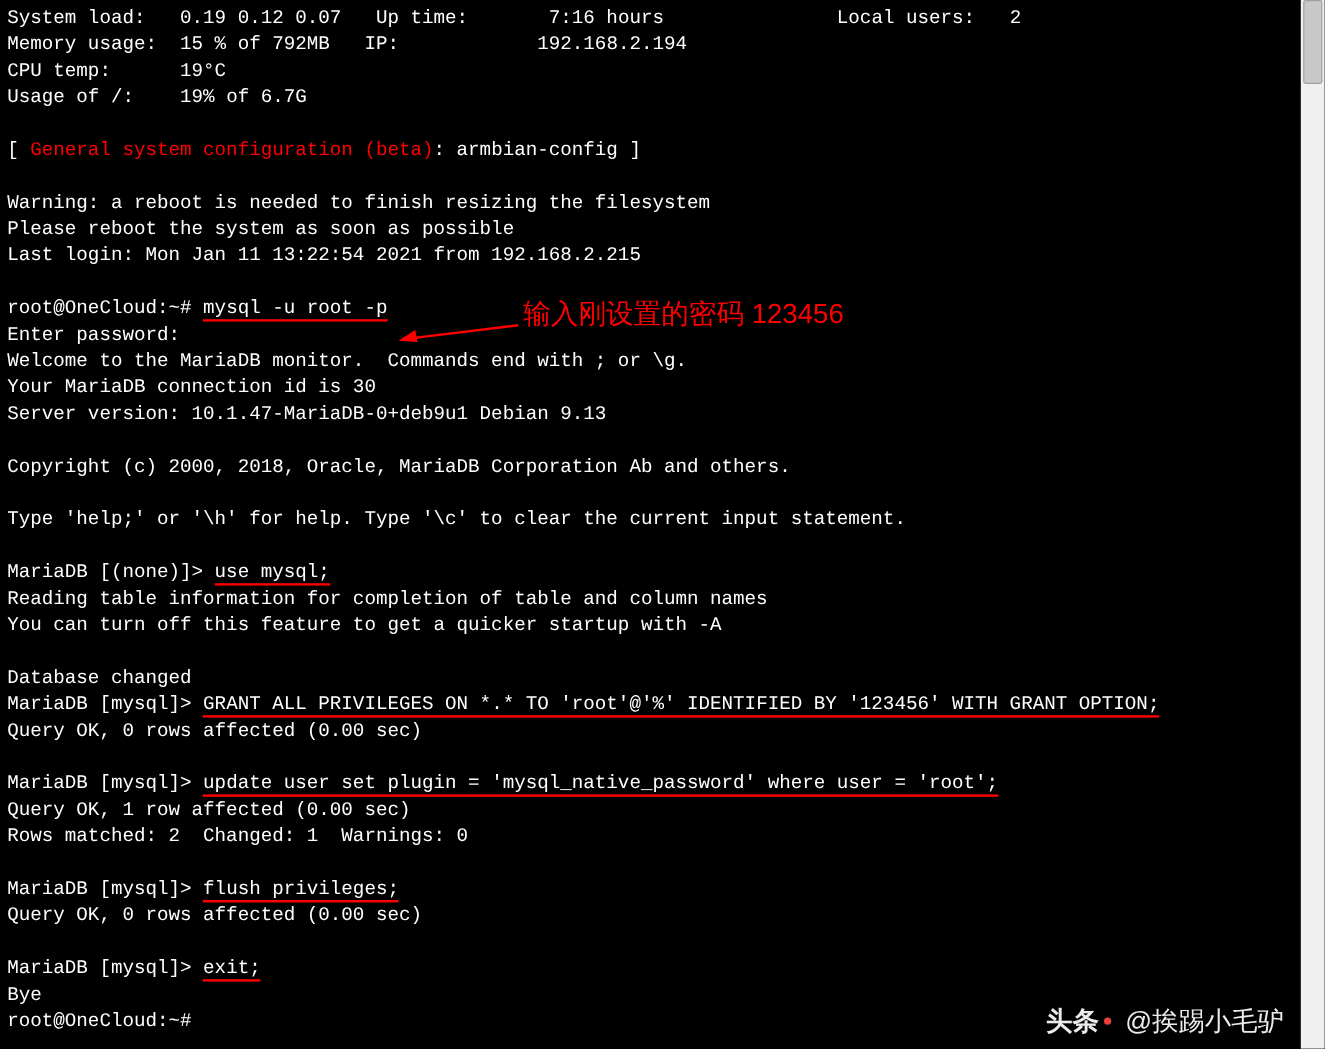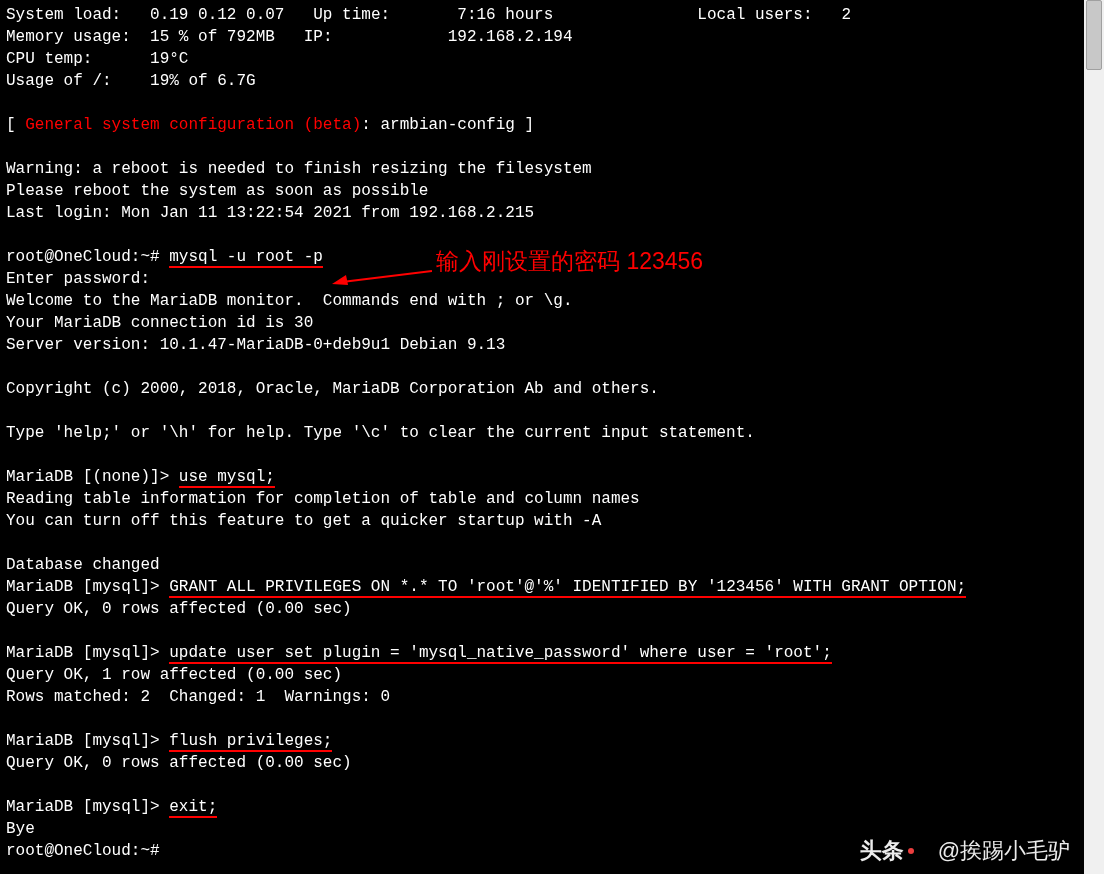--- a/index.html
+++ b/index.html
@@ -49,21 +49,21 @@
   .watermark {
     position: absolute;
     right: 34px;
     bottom: 12px;
     color: #fff;
     font-family: "Microsoft YaHei", sans-serif;
     font-size: 22px;
     font-weight: 500;
     display: flex;
     align-items: flex-start;
-    gap: 24px;
+    gap: 12px;
     opacity: 0.92;
   }
   .watermark-logo {
     display:inline-flex; align-items:center; gap:2px;
     font-weight:700;
   }
   .logo-dot { width:6px; height:6px; background:#f44; border-radius:50%; display:inline-block; margin-left:2px;}
 </style>
 </head>
 <body>

